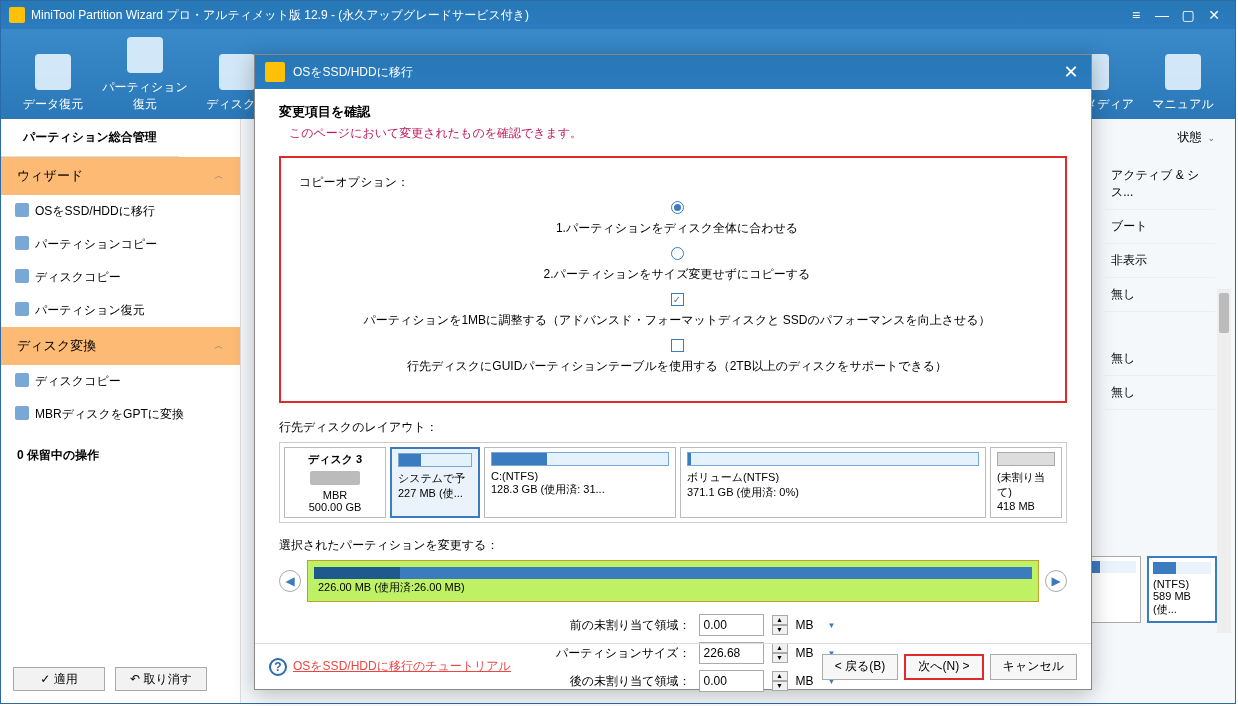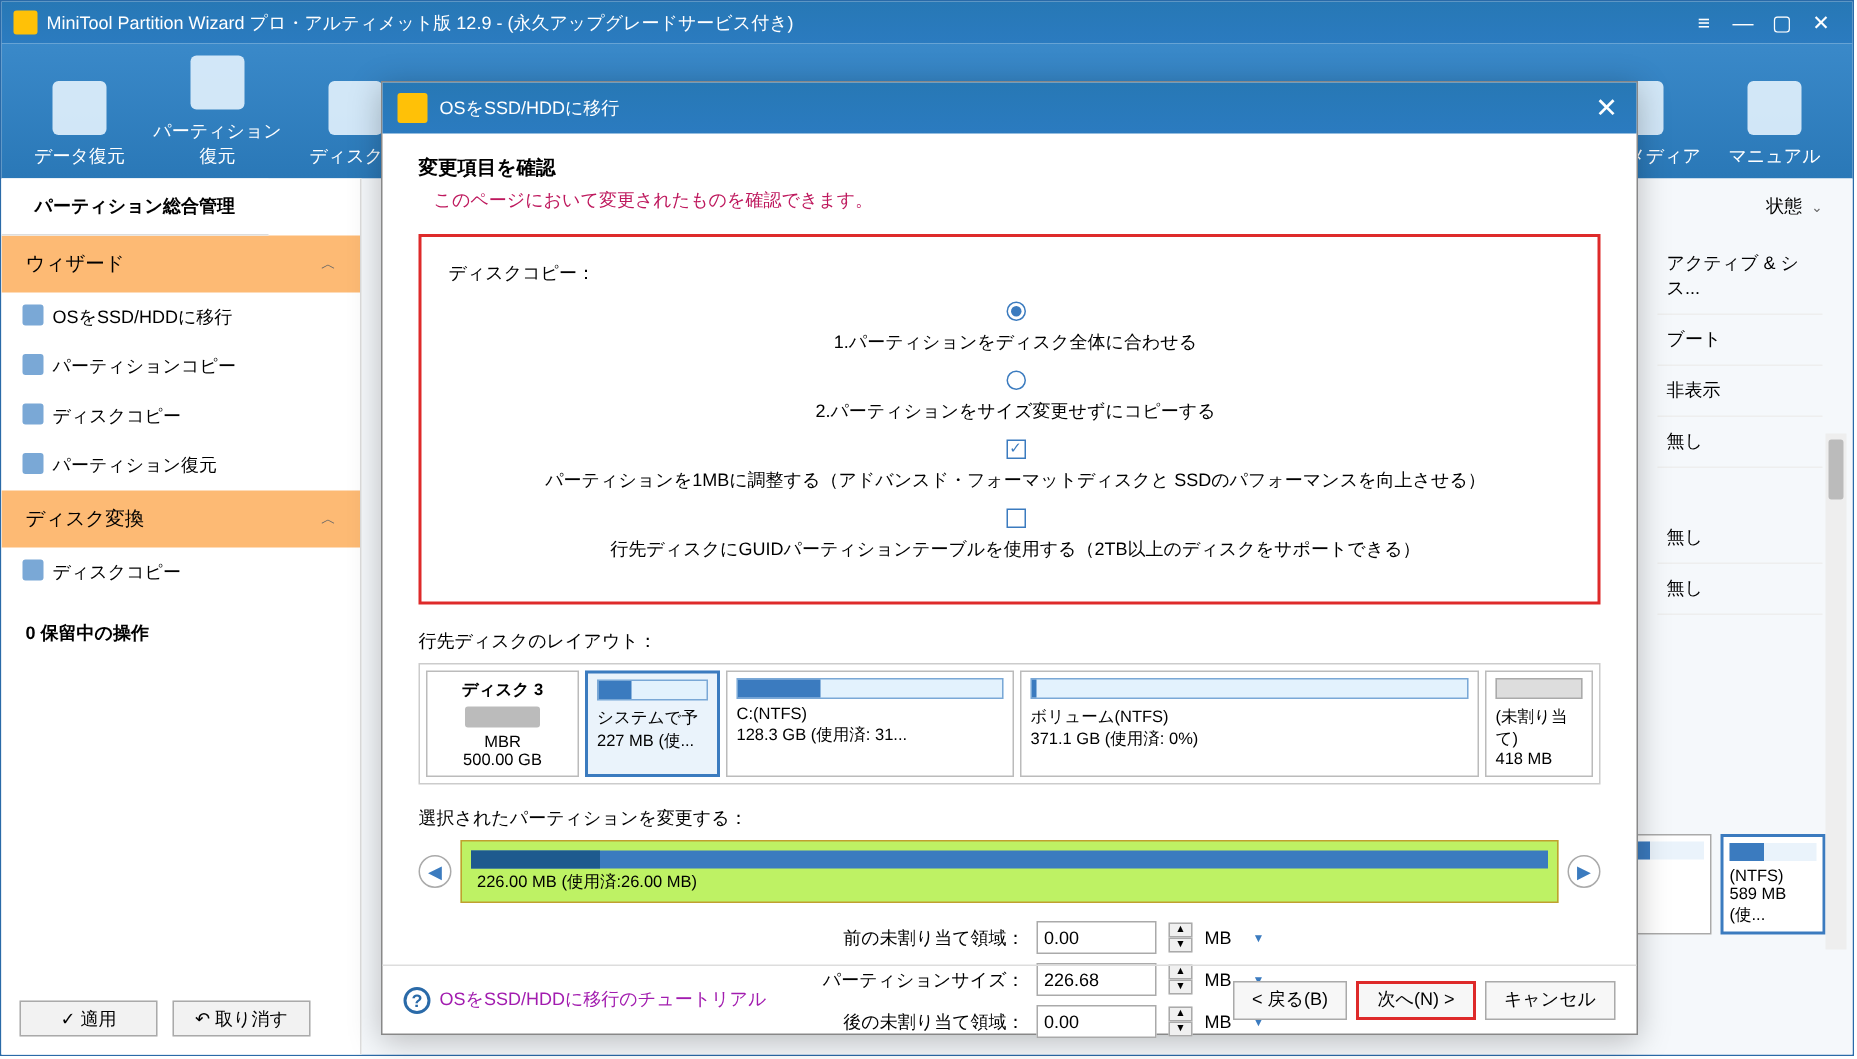--- a/index.html
+++ b/index.html
@@ -57,28 +57,28 @@
 .editfield { margin-bottom: 12px; }
 .editfield .slabel { margin-bottom:6px; }
 .editbar { display:flex; align-items:center; gap:6px; }
 .editbar .arrow { width:22px; height:22px; border:1px solid #aaa; border-radius:50%; display:flex; align-items:center; justify-content:center; color:#3b7bbf; cursor:pointer; }
 .editbar .track { flex:1; height:42px; background:#bef264; border:1px solid #c0a030; position:relative; }
 .editbar .track .inner { position:absolute; left:6px; right:6px; top:6px; height:12px; background:#3b7bbf; }
 .editbar .track .inner .u { position:absolute; left:0; top:0; bottom:0; width:12%; background:#1e5a8e; }
 .editbar .track .info { position:absolute; left:10px; bottom:6px; font-size:11px; }
 .formrow { display:flex; align-items:center; justify-content:center; gap:8px; margin:6px 0; }
 .formrow label { width:180px; text-align:right; }
-.formrow input { width:80px; height:22px; border:1px solid #aaa; padding:4px 4px; font-size:12px; }
+.formrow input { width:65px; height:22px; border:1px solid #aaa; padding:4px 4px; font-size:12px; }
 .formrow .spin { width:16px; display:flex; flex-direction:column; }
 .formrow .spin span { font-size:7px; border:1px solid #aaa; text-align:center; cursor:pointer; background:#f0f0f0; line-height:8px; }
 .formrow .unit { width:24px; }
 .formrow .dd { color:#3b7bbf; font-size:8px; cursor:pointer; }
 .modal-footer { position:absolute; left:0; right:0; bottom:0; height:46px; border-top:1px solid #ddd; display:flex; align-items:center; padding:0 14px; font-size:12px; }
 .modal-footer .help { color:#2a6aa8; display:flex; align-items:center; gap:6px; }
-.modal-footer .help a { color:#a21caf; cursor:pointer; }
+.modal-footer .help a { color:#ef4444; text-decoration:underline; cursor:pointer; }
 .modal-footer .hcirc { width:18px; height:18px; border:2px solid #2a6aa8; border-radius:50%; color:#2a6aa8; display:flex; align-items:center; justify-content:center; font-weight:bold; }
 .modal-footer .spacer { flex:1; }
 .modal-footer button { height:26px; padding:0 12px; border:1px solid #aaa; background:#f7f7f7; margin-left:6px; cursor:pointer; font-size:12px; }
 .modal-footer button.primary { border:2px solid #de2a2a; }
 .rightthumbs { position:absolute; right:18px; bottom:80px; display:flex; gap:6px; }
 .rightthumbs .th { border:1px solid #aaa; padding:4px; font-size:11px; width:70px; background:#fff; }
 .rightthumbs .th.sel { border:2px solid #3b7bbf; }
 .rightthumbs .th .bar { height:12px; background:#eaf3fb; margin-bottom:4px; }
 .rightthumbs .th .bar .fill { height:100%; background:#3b7bbf; width:40%; }
 .scroll { position:absolute; right:4px; top:170px; bottom:70px; width:14px; background:#eee; }
@@ -116,20 +116,21 @@
         </div>
       <div class="side-item">OSをSSD/HDDに移行</div>
       <div class="side-item">パーティションコピー</div>
       <div class="side-item">ディスクコピー</div>
       <div class="side-item">パーティション復元</div>
       <div class="group-hd">
           <span>ディスク変換</span>
           <span class="chev">︿</span>
         </div>
       <div class="side-item">ディスクコピー</div>
+      <div class="side-item">MBRディスクをGPTに変換</div>
       <div class="pending">0 保留中の操作</div>
       <div class="btnrow">
         <button>✓ 適用</button>
         <button>↶ 取り消す</button>
       </div>
     </div>
     <div class="content">
       <div class="content-top">
           <span>状態</span>
           <span style="font-size:9px;color:#666">⌄</span>
@@ -168,21 +169,21 @@
     <div class="icon-sm"></div>
     <span>OSをSSD/HDDに移行</span>
     <div class="spacer"></div>
     <div class="close">✕</div>
   </div>
   <div class="modal-body">
     <h3>変更項目を確認</h3>
     <div class="sub">このページにおいて変更されたものを確認できます。</div>
 
     <div class="fieldset">
-      <div class="label">ディスクコピー：</div>
+      <div class="label">コピーオプション：</div>
       <div class="radio-row">
           <span class="radio checked"></span>
           <span>1.パーティションをディスク全体に合わせる</span>
         </div>
       <div class="radio-row">
           <span class="radio"></span>
           <span>2.パーティションをサイズ変更せずにコピーする</span>
         </div>
       <div class="check-row">
           <span class="check">✓</span>

